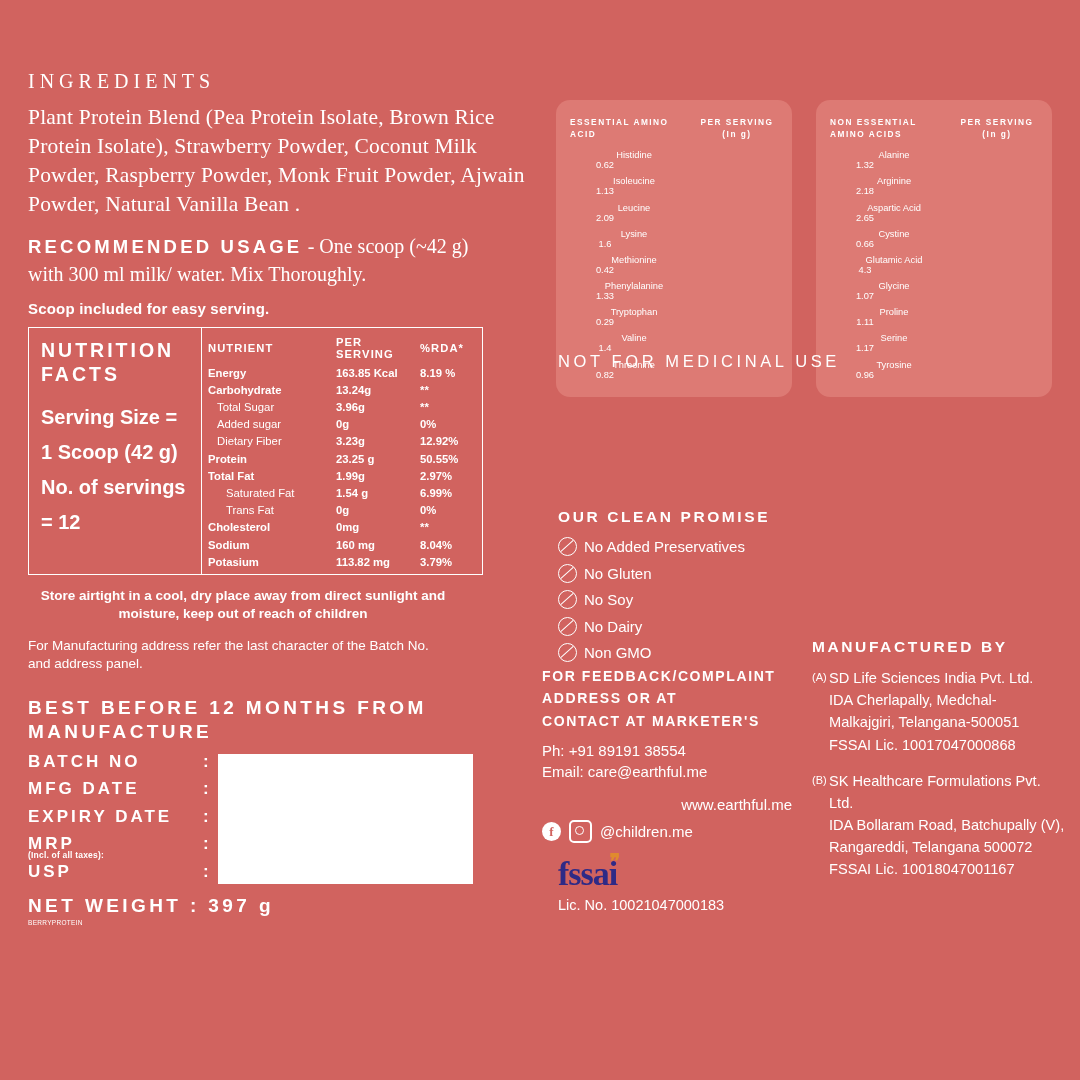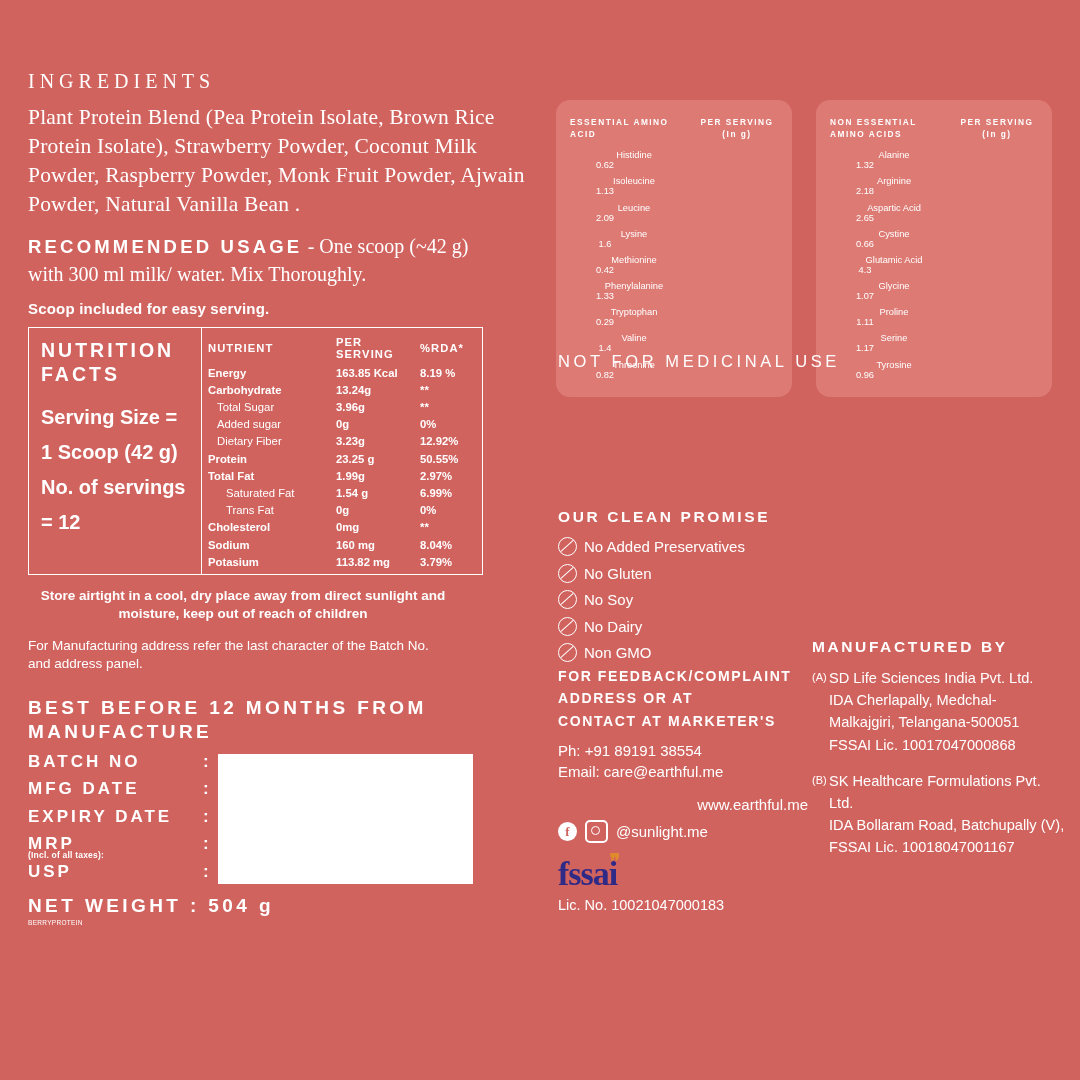--- a/index.html
+++ b/index.html
@@ -309,21 +309,21 @@
     left: -2px;
     top: 7px;
     width: 21px;
     height: 1.4px;
     background: #ffffff;
     transform: rotate(-42deg);
   }
 
   .feedback {
     position: absolute;
-    left: 558px;
+    left: 542px;
     top: 665px;
     width: 250px;
   }
   .feedback-title {
     font-size: 14px;
     letter-spacing: 1.6px;
     font-weight: bold;
     line-height: 1.6;
   }
   .feedback-line {
@@ -552,21 +552,21 @@
             <div class="field-name">MRP<span class="field-sub">(Incl. of all taxes):</span></div>
             <div class="field-colon">:</div>
           </div>
           <div class="field-row">
             <div class="field-name">USP</div>
             <div class="field-colon">:</div>
           </div>
         </div>
     </div>
 
-    <div class="net-weight">NET WEIGHT : 504 g</div>
+    <div class="net-weight">NET WEIGHT : 397 g</div>
 
     <div class="barcode-label">BERRYPROTEIN</div>
   </div>
 
   <div class="aa-wrap">
     <div class="aa-card one">
       <div class="aa-head">
         <div class="col-a">ESSENTIAL AMINO ACID</div>
         <div class="col-b">PER SERVING (In g)</div>
       </div>
@@ -686,21 +686,21 @@
   <div class="feedback">
     <div class="feedback-title">FOR FEEDBACK/COMPLAINT</div>
     <div class="feedback-title">ADDRESS OR AT</div>
     <div class="feedback-title">CONTACT AT MARKETER'S</div>
     <div class="feedback-line">Ph: +91 89191 38554</div>
     <div class="feedback-line second">Email: care@earthful.me</div>
     <div class="web-line">www.earthful.me</div>
     <div class="social-row">
       <span class="soc">f</span>
       <span class="soc ig"></span>
-      <span>@sunlight.me</span>
+      <span>@children.me</span>
     </div>
   </div>
 
   <div class="fssai-wrap">
     <div class="fssai-logo">
       <span>fssai</span>
       <span class="leaf">❞</span>
     </div>
     <div class="fssai-lic">Lic. No. 10021047000183</div>
   </div>
@@ -716,19 +716,20 @@
             <div class="addr-line">IDA Cherlapally, Medchal-</div>
             <div class="addr-line">Malkajgiri, Telangana-500051</div>
             <div class="addr-line">FSSAI Lic. 10017047000868</div>
           </div>
         </div>
         <div class="manu-block">
           <div class="manu-tag">(B)</div>
           <div>
             <div class="addr-line">SK Healthcare Formulations Pvt. Ltd.</div>
             <div class="addr-line">IDA Bollaram Road, Batchupally (V),</div>
+            <div class="addr-line">Rangareddi, Telangana 500072</div>
             <div class="addr-line">FSSAI Lic. 10018047001167</div>
           </div>
         </div>
       </div>
   </div>
 
 </div>
 
 </body></html>

